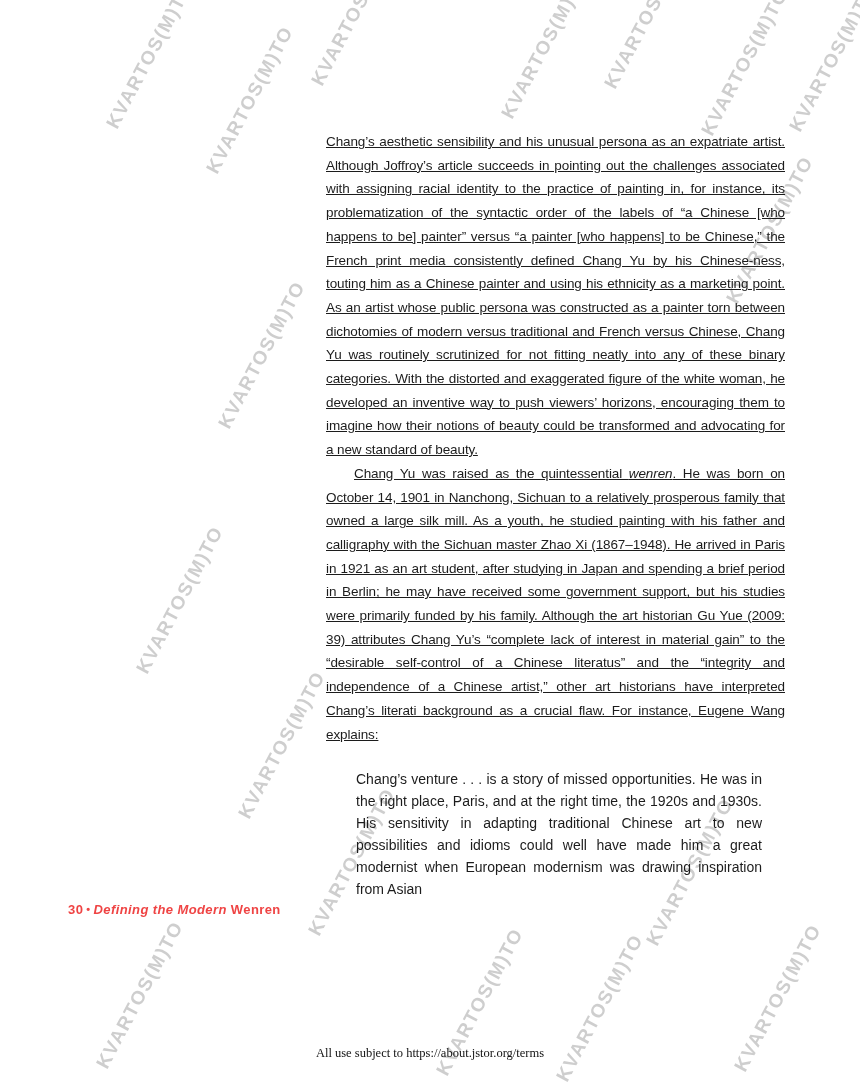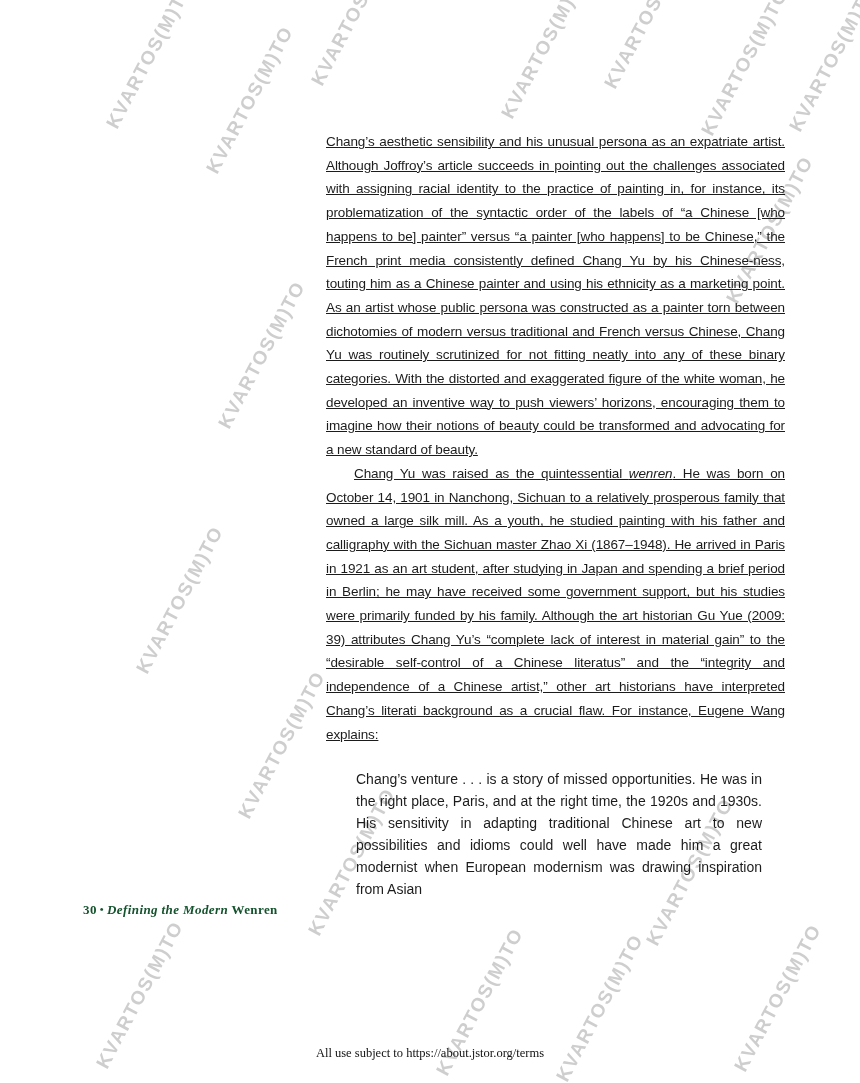--- a/index.html
+++ b/index.html
@@ -41,28 +41,27 @@
     margin-top: 22px;
     margin-left: 30px;
     width: 406px;
     font-size: 14px;
     line-height: 22px;
     text-align: justify;
   }
   .it { font-style: italic; }
   .running-footer {
     position: absolute;
-    left: 83px;
+    left: 68px;
     top: 902px;
     z-index: 1;
     font-size: 13px;
     font-weight: bold;
     letter-spacing: 0.4px;
-    color: #14532d;
-    font-family: Liberation Serif, serif;
+    color: #ef4444;
   }
   .running-footer .sep { margin: 0 3px; font-size: 11px; position: relative; top: -1px; }
   .jstor-footer {
     position: absolute;
     left: 0;
     right: 0;
     top: 1045px;
     z-index: 1;
     text-align: center;
     font-family: "Liberation Serif", serif;

